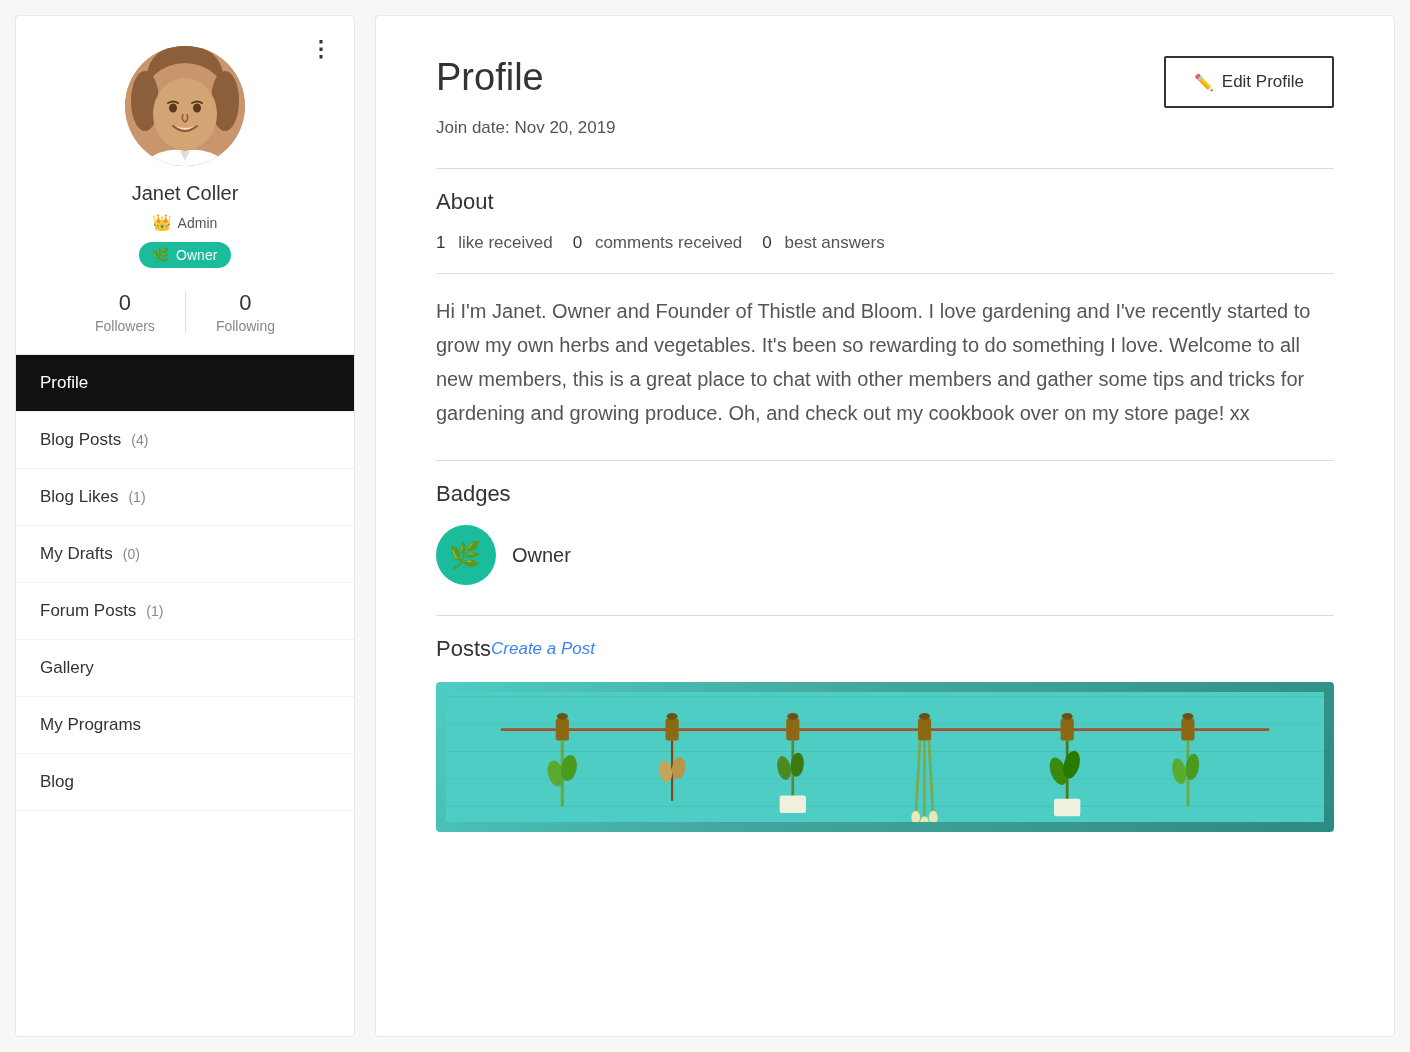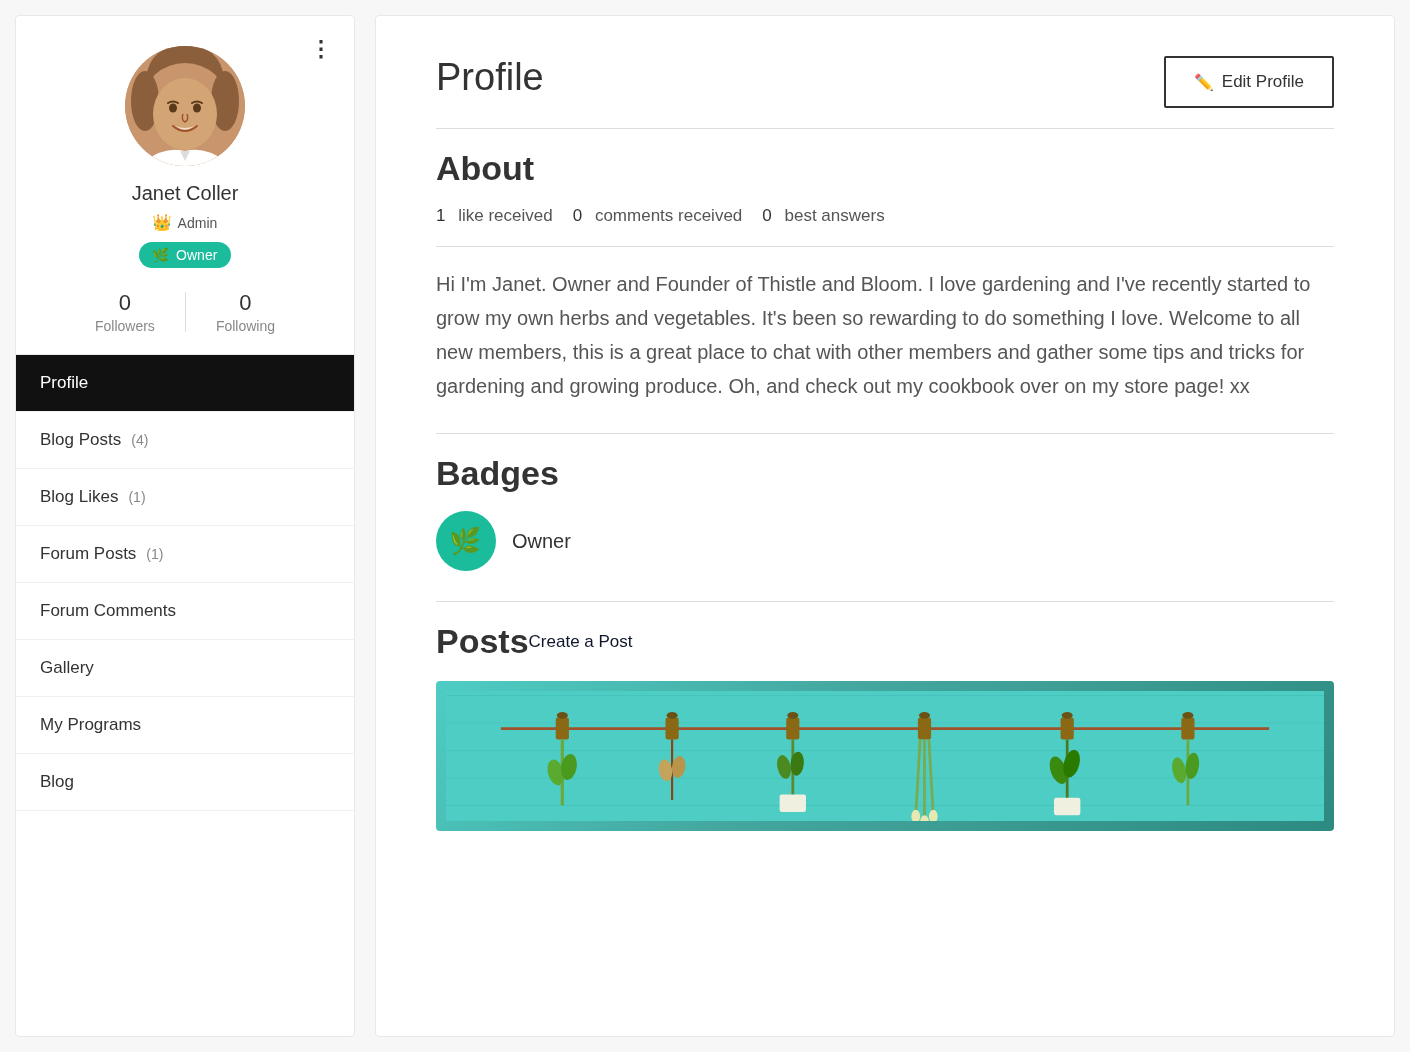--- a/index.html
+++ b/index.html
@@ -206,22 +206,22 @@
       margin-bottom: 30px;
     }
 
     .divider {
       border: none;
       border-top: 1px solid #ddd;
       margin: 20px 0;
     }
 
     .section-title {
-      font-size: 34px;
-      font-weight: 700;
+      font-size: 22px;
+      font-weight: 400;
       color: #333;
       margin-bottom: 18px;
     }
 
     .about-stats {
       display: flex;
       align-items: center;
       gap: 20px;
       margin-bottom: 8px;
       flex-wrap: wrap;
@@ -278,23 +278,24 @@
 
     .posts-header {
       display: flex;
       align-items: center;
       justify-content: flex-start;
       margin-bottom: 20px;
     }
 
     .create-post-link {
       font-size: 17px;
-      color: #0f172a;
+      color: #3b82f6;
       cursor: pointer;
       text-decoration: none;
+      font-style: italic;
     }
 
     .post-image-placeholder {
       width: 100%;
       height: 150px;
       background: linear-gradient(135deg, #4ecdc4 0%, #44a8a0 40%, #2d8a80 100%);
       border-radius: 4px;
       overflow: hidden;
       position: relative;
       display: flex;
@@ -370,25 +371,26 @@
       </div>
       <div class="nav-item">
         <span>Blog Posts</span>
         <span class="count">(4)</span>
       </div>
       <div class="nav-item">
         <span>Blog Likes</span>
         <span class="count">(1)</span>
       </div>
       <div class="nav-item">
+        <span>My Drafts</span>
+        <span class="count">(0)</span>
+      </div>
+      <div class="nav-item">
         <span>Forum Posts</span>
         <span class="count">(1)</span>
-      </div>
-      <div class="nav-item">
-        <span>Forum Comments</span>
       </div>
       <div class="nav-item">
         <span>Gallery</span>
       </div>
       <div class="nav-item">
         <span>My Programs</span>
       </div>
       <div class="nav-item">
         <span>Blog</span>
       </div>
@@ -397,20 +399,21 @@
 
 <div class="main-content">
   <div class="main-header">
     <h1 class="page-title">Profile</h1>
     <button class="edit-profile-btn">
       <span class="pencil-icon">✏️</span>
       <span>Edit Profile</span>
     </button>
   </div>
 
+  <p class="join-date">Join date: Nov 20, 2019</p>
 
   <hr class="divider">
 
   <section>
     <h2 class="section-title">About</h2>
 
     <div class="about-stats">
 
     <span class="about-stat"><span class="about-stat-number">1</span>&nbsp;<span>like received</span></span>
         <span class="about-stat"><span class="about-stat-number">0</span>&nbsp;<span>comments received</span></span>

